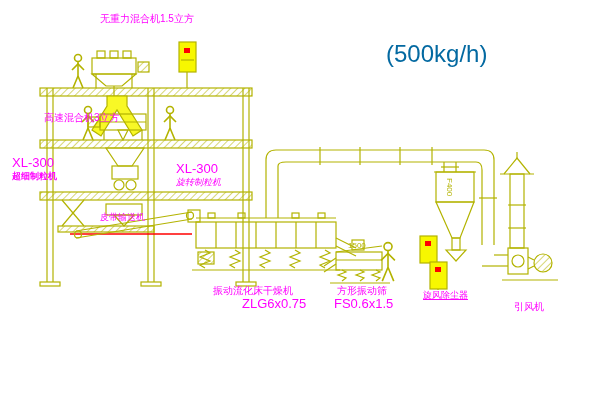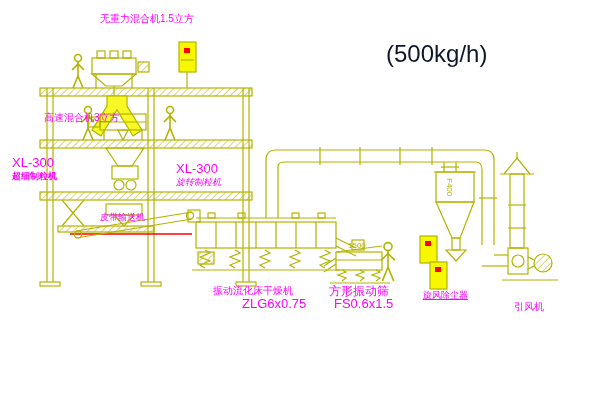--- a/index.html
+++ b/index.html
@@ -1,21 +1,21 @@
 <!DOCTYPE html>
 <html><head>
 <meta charset="utf-8">
 <style>
   html,body{margin:0;padding:0;background:#ffffff;}
   .canvas{position:relative;width:600px;height:403px;background:#ffffff;overflow:hidden;
           font-family:"Liberation Sans",sans-serif;}
   .canvas svg{position:absolute;left:0;top:0;}
   .lbl{position:absolute;color:#ff00ff;line-height:1.1;white-space:nowrap;}
   .title-cn{position:absolute;color:#e00000;font-weight:bold;letter-spacing:2px;}
-  .title-cap{position:absolute;color:#0f172a;font-weight:normal;}
+  .title-cap{position:absolute;color:#0369a1;font-weight:normal;}
 </style>
 </head>
 <body>
 
 <div class="canvas">
 
   <svg width="600" height="403" viewBox="0 0 600 403">
     <defs>
       <pattern id="hatch" width="5" height="5" patternUnits="userSpaceOnUse" patternTransform="rotate(45)">
         <line x1="0" y1="0" x2="0" y2="5" stroke="#b3b300" stroke-width="1.1"></line>
@@ -222,19 +222,19 @@
   <div class="lbl" style="left:12px;top:172px;font-size:9px;font-weight:bold;">超细制粒机</div>
 
   <div class="lbl" style="left:176px;top:162px;font-size:13px;">XL-300</div>
   <div class="lbl" style="left:176px;top:178px;font-size:9px;font-style:italic;">旋转制粒机</div>
 
   <div class="lbl" style="left:100px;top:213px;font-size:9px;text-align:right;">皮带输送机</div>
 
   <div class="lbl" style="left:213px;top:285px;font-size:10px;">振动流化床干燥机</div>
   <div class="lbl" style="left:219px;top:297px;font-size:13px;margin-left:23px;">ZLG6x0.75</div>
 
-  <div class="lbl" style="left:329px;top:285px;font-size:12px;">方形振动筛</div>
+  <div class="lbl" style="left:337px;top:285px;font-size:10px;">方形振动筛</div>
   <div class="lbl" style="left:334px;top:297px;font-size:13px;">FS0.6x1.5</div>
 
   <div class="lbl" style="left:423px;top:291px;font-size:9px;text-decoration:underline;">旋风除尘器</div>
   <div class="lbl" style="left:514px;top:301px;font-size:10px;">引风机</div>
 
 </div>
 
 </body></html>

